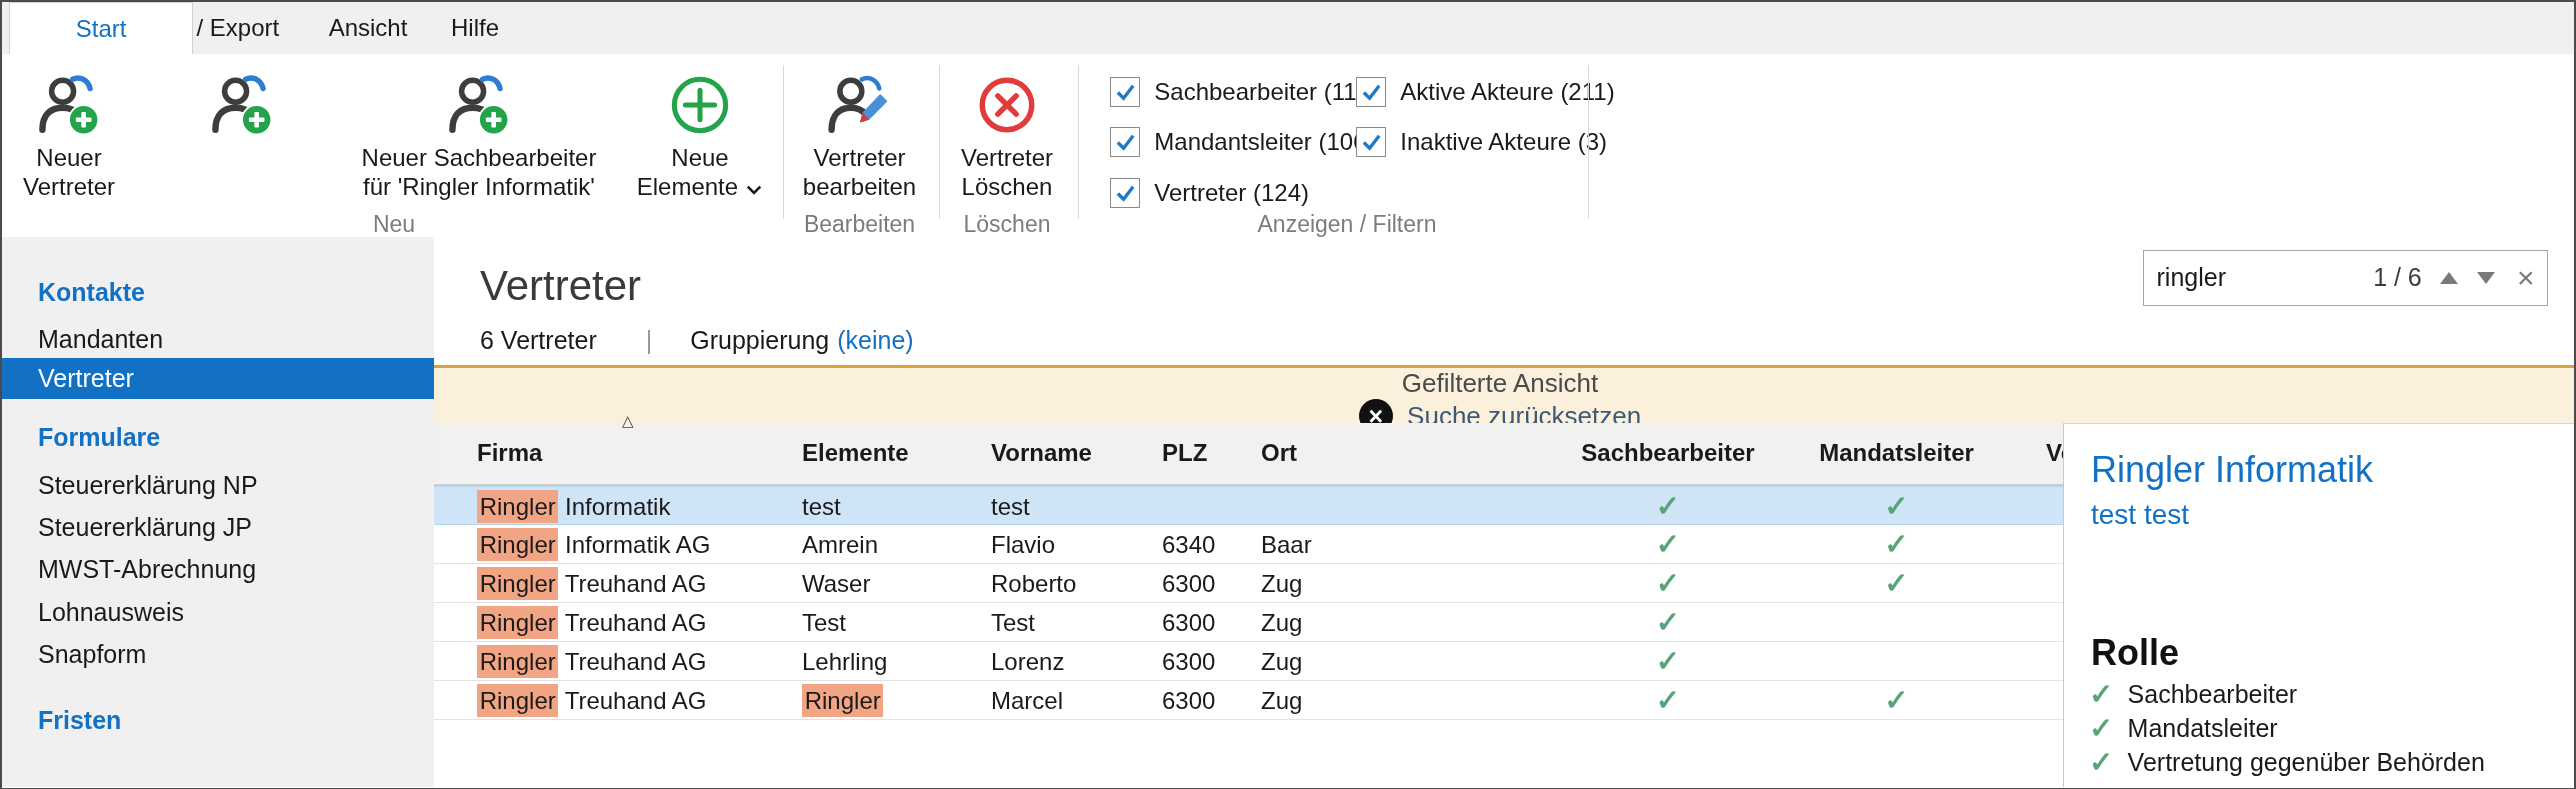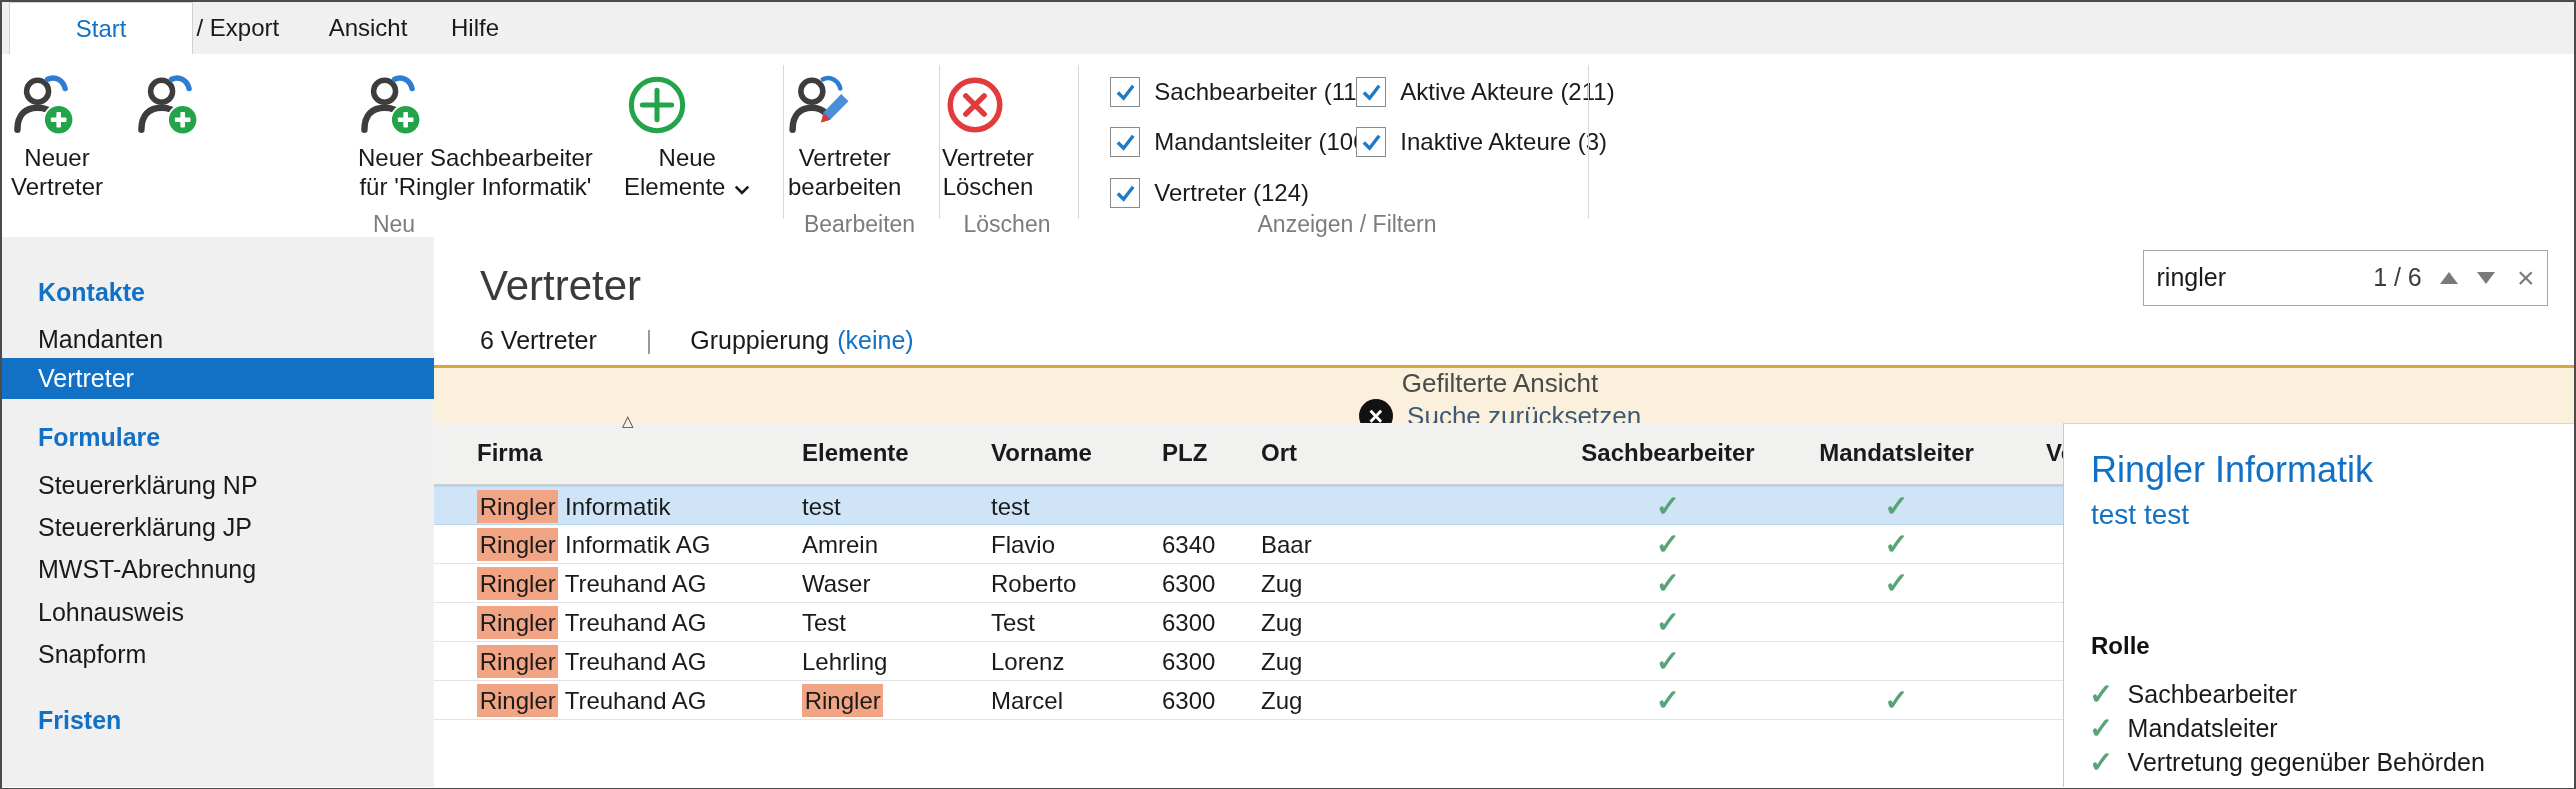--- a/index.html
+++ b/index.html
@@ -13,21 +13,21 @@
   .tab.active{left:7.2px;width:184px;background:#fff;border:0.9px solid #d0d0d0;border-bottom:none;
        color:#1271c4;box-sizing:border-box;}
   .tab.plain{background:transparent;}
   .tab-ie{left:109px;width:179px;}
   .tab-an{left:321px;width:90px;}
   .tab-hi{left:437px;width:72px;}
 
   
   .ribbon{position:absolute;left:0;top:52px;width:100%;height:184px;background:#fff;
           border-bottom:3.6px solid #bdbdbd;box-sizing:content-box;}
-  .rbtn{position:absolute;top:18px;display:flex;flex-direction:column;align-items:flex-start;cursor:pointer;}
+  .rbtn{position:absolute;top:18px;display:flex;flex-direction:column;align-items:center;cursor:pointer;}
   .rbtn .ric{width:66px;height:66px;}
   .rbtn .rlbl{font-size:24px;line-height:29px;text-align:center;margin-top:5.4px;white-space:nowrap;}
   .grouplbl{position:absolute;top:157px;font-size:23px;color:#7c7c7c;text-align:center;}
   .vsep{position:absolute;top:10.7px;height:154px;width:0.9px;background:#d9d9d9;}
   .chkrow{position:absolute;display:flex;align-items:center;gap:14.3px;cursor:pointer;}
   .chkbox{width:30px;height:30px;background:#fff;border:1.8px solid #8a8a8a;box-sizing:border-box;
           display:flex;align-items:center;justify-content:center;}
   .chkrow .clbl{font-size:24px;white-space:nowrap;}
   .chev{margin-left:7.2px;}
 
@@ -82,21 +82,21 @@
   .c-firma{left:43px;} .c-nach{left:368px;} .c-vor{left:557px;} .c-plz{left:728px;} .c-ort{left:827px;}
   .c-sb{left:1073px;width:322px;text-align:center;color:#57a477;font-size:29px !important;font-weight:bold;}
   .c-ml{left:1297px;width:331px;text-align:center;color:#57a477;font-size:29px !important;font-weight:bold;}
   .hl{background:#f2a584;padding:2.7px 2.7px;}
 
   
   .panel{position:absolute;left:2061px;top:421px;width:512px;height:364px;background:#fff;
          border-left:1.8px solid #c8c8c8;border-top:1.8px solid #d5d5d5;box-sizing:border-box;}
   .ptitle{position:absolute;left:27px;top:25px;font-size:36px;color:#1271c4;}
   .psub{position:absolute;left:27px;top:75px;font-size:28px;color:#1271c4;}
-  .psec{position:absolute;left:27px;top:208px;font-size:24px;font-weight:bold;color:#111;}
+  .psec{position:absolute;left:27px;top:208px;font-size:36px;font-weight:bold;color:#111;}
   .prole{position:absolute;left:25px;display:flex;align-items:center;gap:14.3px;}
   .prole .pchk{color:#57a477;font-size:29px;font-weight:bold;}
   .prole .plbl{font-size:25px;}
 </style>
 </head>
 <body>
 
 <div class="app">
 
   <div class="menubar">

